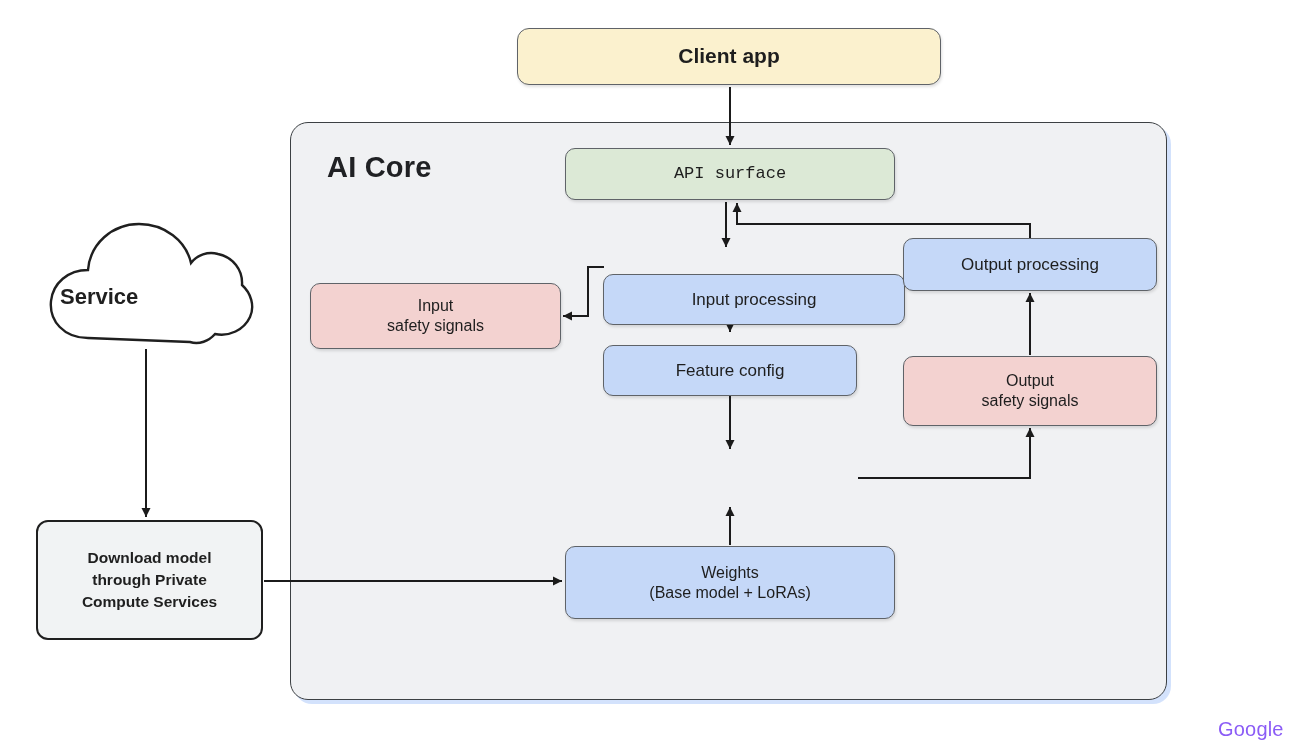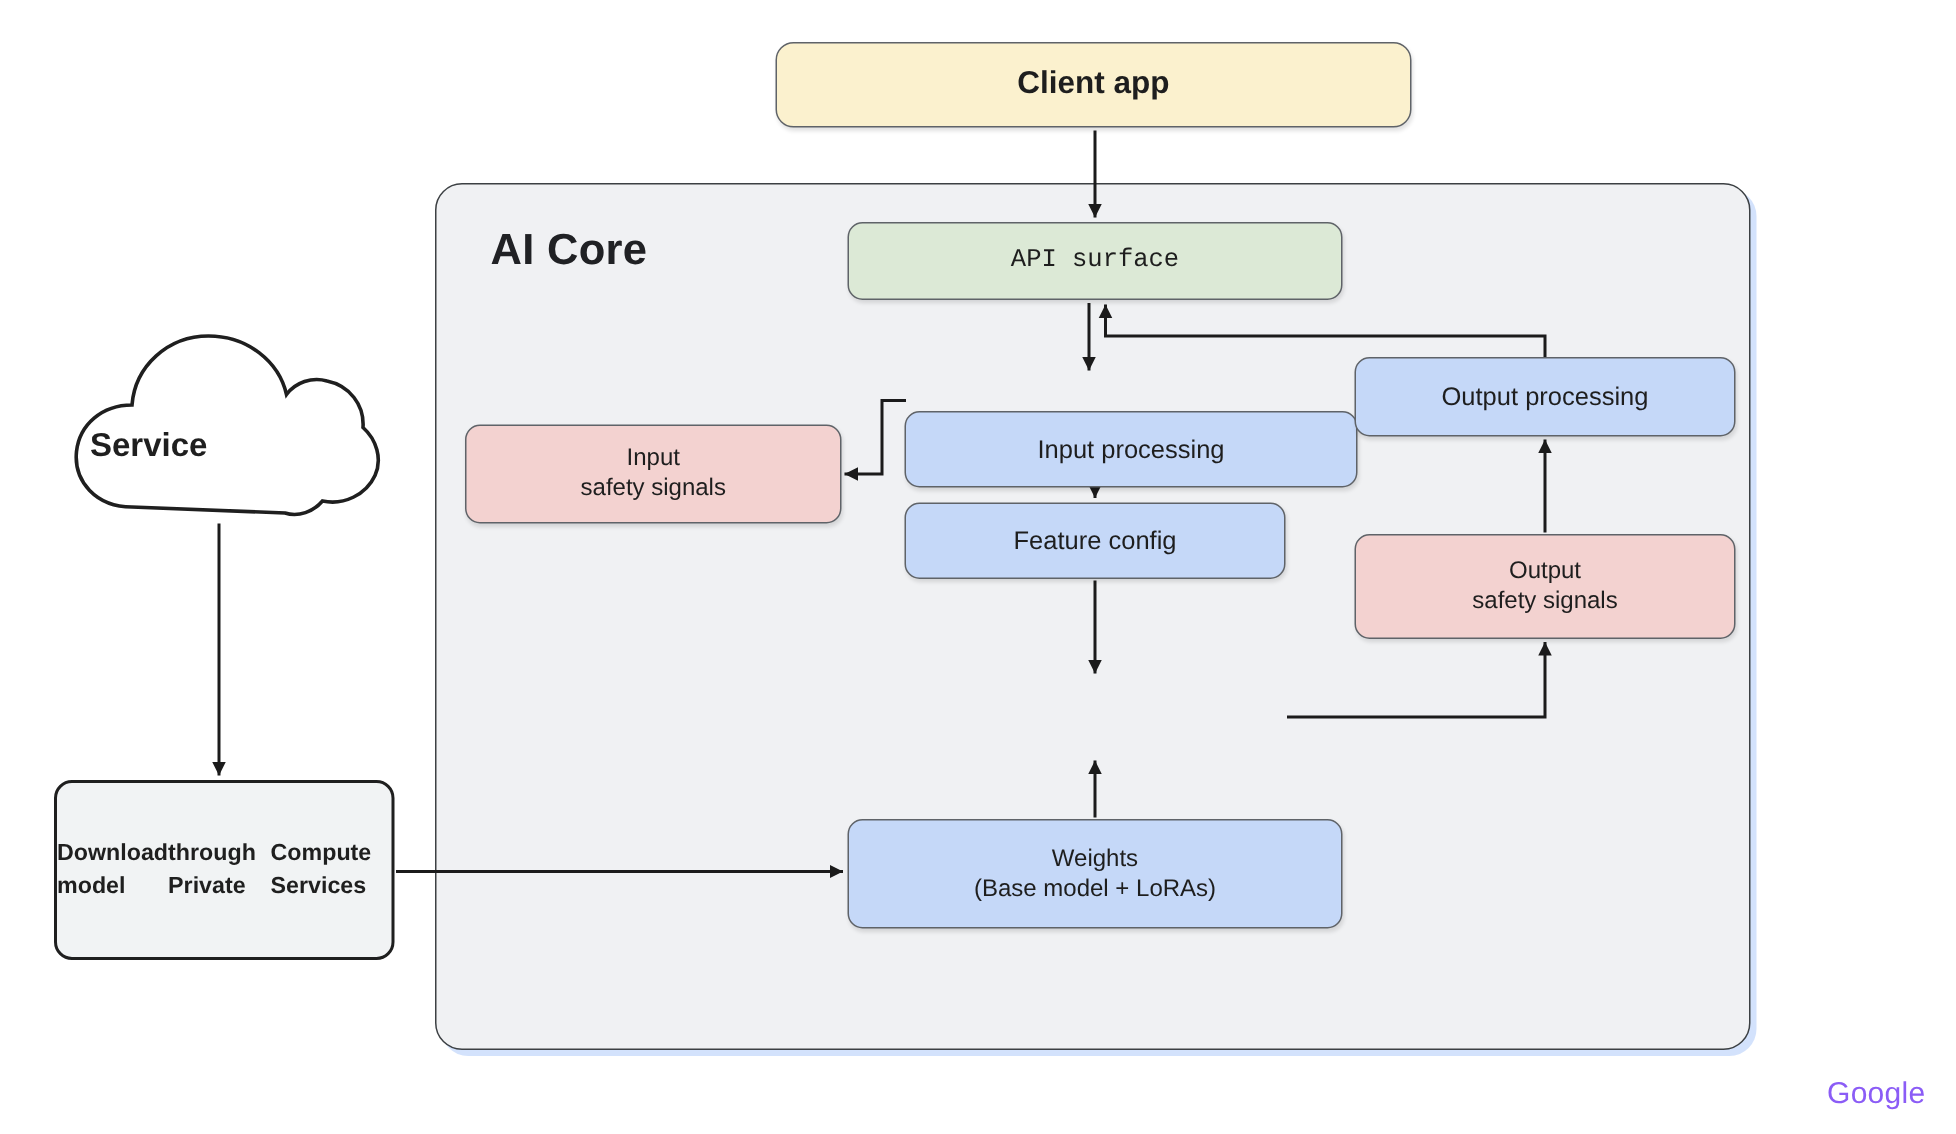--- a/index.html
+++ b/index.html
@@ -42,21 +42,21 @@
   .box-green{background:var(--api-surface-fill);font-family:Liberation Mono, monospace;}
   .box-blue{background:var(--process-fill);}
   .box-pink{background:var(--safety-fill);font-size:16px;}
   .box-purple{background:var(--runtime-fill);}
   .box-weights{font-size:16px;}
 
   .download-box{
     position:absolute;left:36px;top:520px;width:227px;height:120px;
     background:var(--external-fill);
     border:2px solid #1f1f1f;border-radius:12px;
-    display:flex;flex-direction:row;align-items:center;justify-content:center;
+    display:flex;flex-direction:column;align-items:center;justify-content:center;
     font-size:15.5px;font-weight:bold;line-height:1.4;text-align:left;
     z-index:4;box-sizing:border-box;
   }
 
   .cloud-svg{position:absolute;left:44px;top:206px;z-index:2;}
   .service-label{
     position:absolute;left:60px;top:284px;width:170px;text-align:left;
     font-size:22px;font-weight:bold;z-index:5;
   }
 
@@ -114,21 +114,21 @@
 
   <div class="node box-blue" style="left:603px;top:250px;width:302px;height:51px;margin-top:24px;">
     <span>Input processing</span>
   </div>
 
   <div class="node box-pink" style="left:310px;top:283px;width:251px;height:66px;">
     <span>Input</span>
     <span>safety signals</span>
   </div>
 
-  <div class="node box-blue" style="left:603px;top:335px;width:254px;height:51px;">
+  <div class="node box-blue" style="left:603px;top:345px;width:254px;height:51px;">
     <span>Feature config</span>
   </div>
 
 
   <div class="node box-blue box-weights" style="left:565px;top:546px;width:330px;height:73px;">
     <span>Weights</span>
     <span>(Base model + LoRAs)</span>
   </div>
 
   <div class="node box-blue" style="left:903px;top:238px;width:254px;height:53px;">

